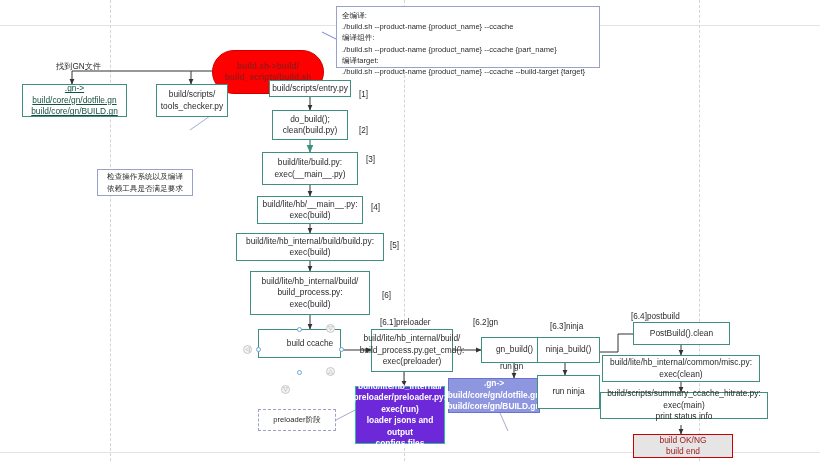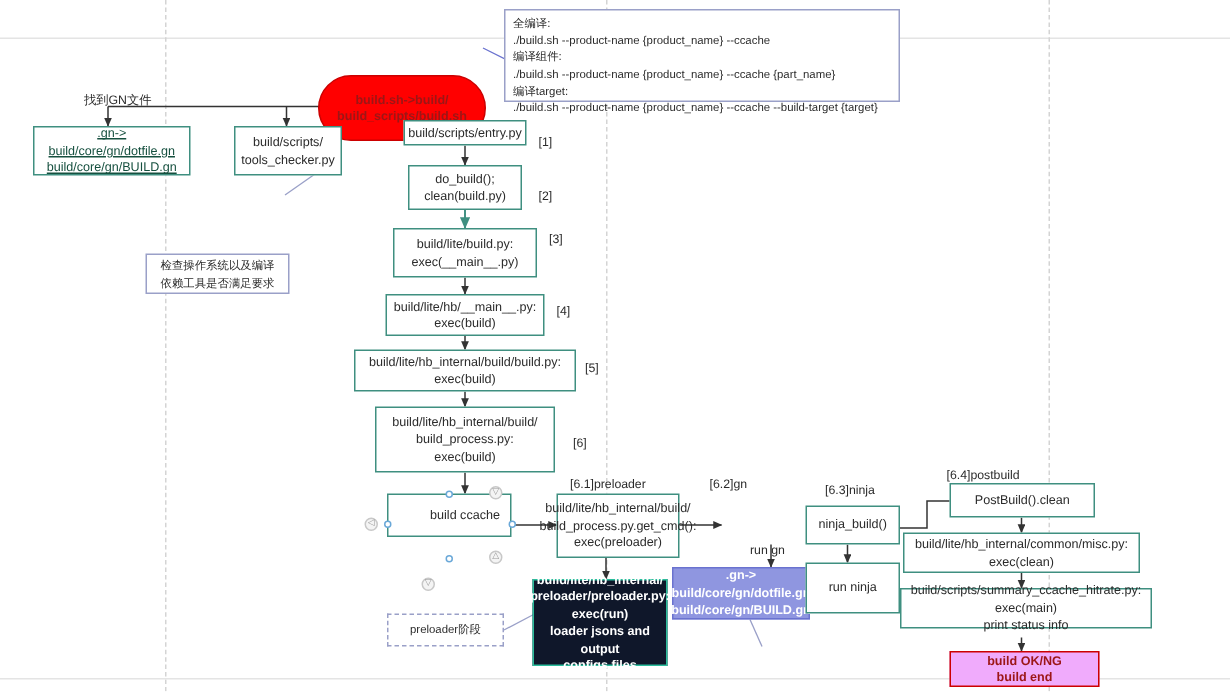--- a/index.html
+++ b/index.html
@@ -47,27 +47,27 @@
     white-space:pre-line;
   }
   .node.terminator{
     border-radius:26px;
     background:#ff0000;
     border-color:#cc0000;
     color:#9c1616;
     font-weight:600;
   }
   .node.endbox{
-    background:#f0abfc;
+    background:#e5e5e5;
     border-color:#cc0000;
     color:#9c1616;
-    font-weight:700;
+    font-weight:400;
   }
   .node.teal{
-    background:#0f172a;
+    background:#6d28d9;
     border-color:#2bbd9c;
     color:#ffffff;
     font-weight:600;
     text-align:center;
   }
   .node.blue{
     background:#8f96e0;
     border-color:#6a72cf;
     color:#ffffff;
     font-weight:600;
@@ -247,20 +247,21 @@
 exec(preloader)</div>
 
   <div class="node teal" style="left:355px;top:386px;width:90px;height:58px;">build/lite/hb_internal/
 preloader/preloader.py:
 exec(run)
 loader jsons and output
 configs files</div>
 
   <div class="note dashed" style="left:258px;top:409px;width:78px;height:22px;">preloader阶段</div>
 
+  <div class="node" style="left:481px;top:337px;width:67px;height:26px;">gn_build()</div>
 
   <div class="node blue" style="left:448px;top:378px;width:92px;height:35px;">.gn-&gt;
 build/core/gn/dotfile.gn
 build/core/gn/BUILD.gn</div>
 
   <div class="note dashed" style="left:494px;top:428px;width:82px;height:22px;margin-top:48px;">开始GN构建流程</div>
 
   <div class="node" style="left:537px;top:337px;width:63px;height:26px;">ninja_build()</div>
 
   <div class="node" style="left:537px;top:375px;width:63px;height:34px;">run ninja</div>

